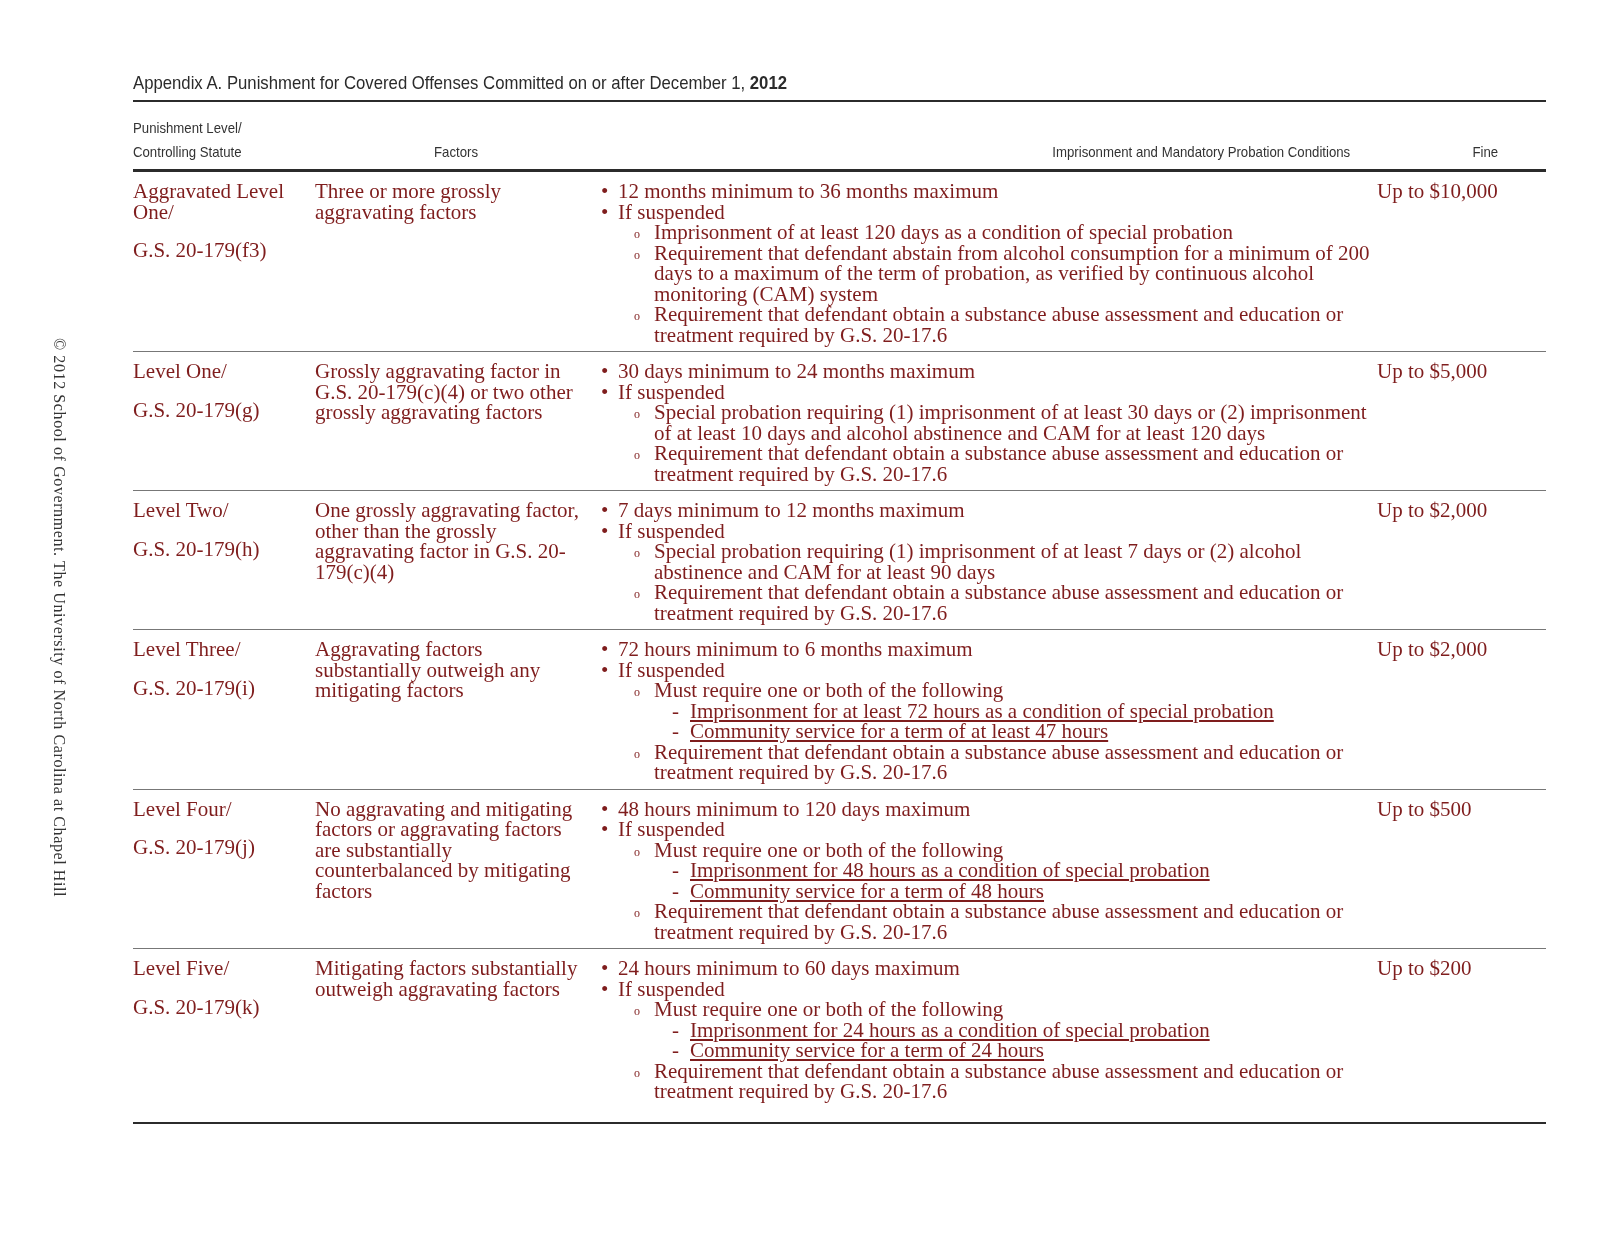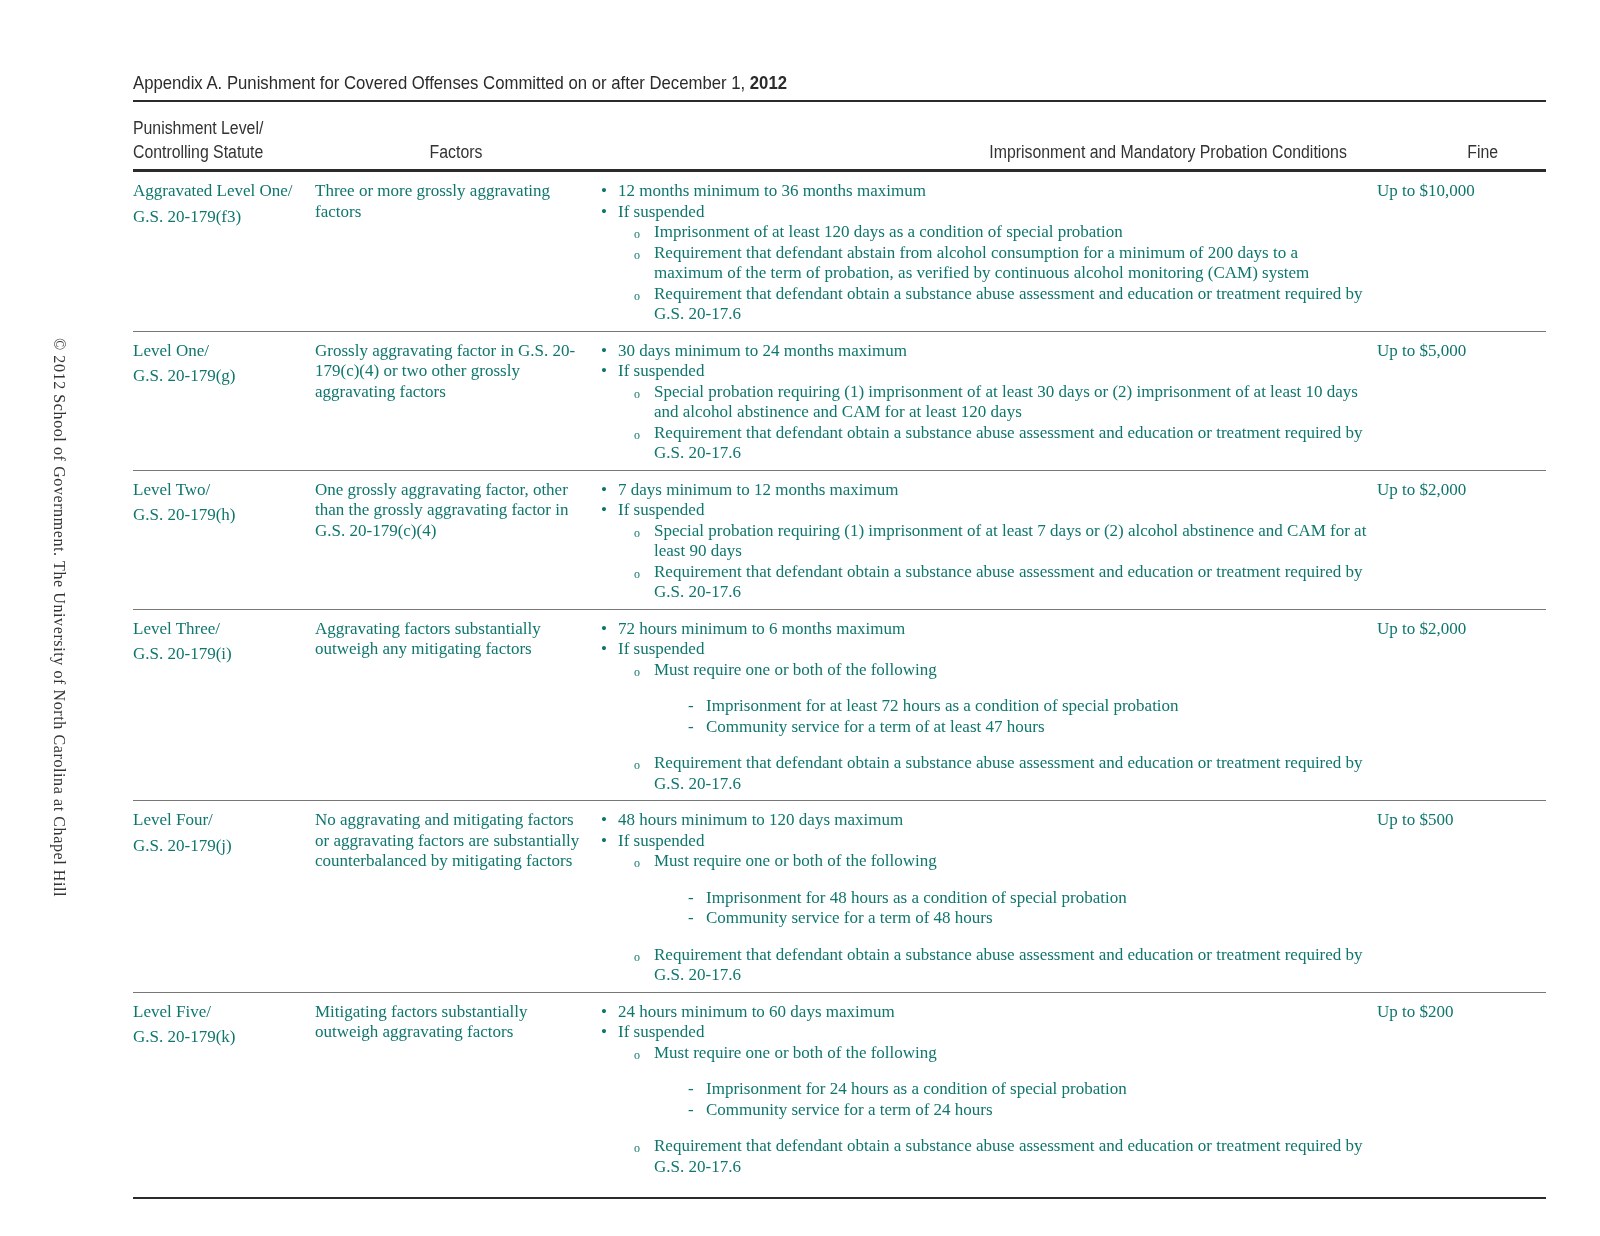--- a/index.html
+++ b/index.html
@@ -22,52 +22,52 @@
     white-space: nowrap;
   }
   .page-title b { font-weight: bold; }
   .title-rule { position: absolute; left: 133px; top: 100px; width: 1413px; height: 2px; background: #2b2b2b; }
 
   table.grid {
     position: absolute; left: 133px; top: 116px; width: 1413px;
     border-collapse: collapse; table-layout: fixed;
   }
   .grid th {
-    font-family: "Liberation Sans", sans-serif; font-weight: normal; font-size: 18px;
+    font-family: "Liberation Sans", sans-serif; font-weight: normal; font-size: 15px;
     color: #333; vertical-align: bottom; padding: 0 0 5px 0; line-height: 24px;
     border-bottom: 3px solid #2b2b2b;
   }
   .grid th .sq { display: inline-block; transform: scaleX(0.88); transform-origin: 0 100%; white-space: nowrap; }
   .grid th.c-level { text-align: left; }
   .grid th.c-factors { text-align: center; }
   .grid th.c-imp { text-align: right; }
   .grid th.c-fine { text-align: right; padding-right: 48px; }
   .grid th.c-factors .sq, .grid th.c-imp .sq { transform-origin: 50% 100%; }
   .grid th.c-fine .sq { transform-origin: 100% 100%; }
 
   .grid td {
-    font-family: "Liberation Serif", serif; font-size: 17px; line-height: 20.5px;
-    color: #0f766e; vertical-align: top; padding: 9px 0 6px 0;
+    font-family: "Liberation Serif", serif; font-size: 21px; line-height: 20.5px;
+    color: #7f1d1d; vertical-align: top; padding: 9px 0 6px 0;
     border-bottom: 1.5px solid #777;
   }
   .grid tr:last-child td { border-bottom: 2.5px solid #2b2b2b; padding-bottom: 20px; }
   .grid td.c-level { padding-right: 10px; }
   .grid td.c-factors { padding-right: 12px; }
   .grid td.c-fine { padding-left: 6px; }
 
   .lvl-name, .lvl-statute { display: block; }
-  .lvl-statute { margin-top: 5px; }
+  .lvl-statute { margin-top: 18px; }
 
   ul.l1 { list-style: none; margin: 0; padding: 0; }
   ul.l1 > li { position: relative; padding-left: 20px; }
   ul.l1 > li::before { content: "\2022"; position: absolute; left: 3px; top: 0; }
   ul.l2 { list-style: none; margin: 0; padding: 0 0 0 16px; }
   ul.l2 > li { position: relative; padding-left: 20px; }
   ul.l2 > li::before { content: "o"; position: absolute; left: 0; top: 2px; font-size: 12px; }
-  ul.l3 { list-style: none; margin: 16px; padding: 0 0 0 16px; }
+  ul.l3 { list-style: none; margin: 0; padding: 0 0 0 16px; text-decoration: underline; }
   ul.l3 > li { position: relative; padding-left: 20px; }
   ul.l3 > li::before { content: "-"; position: absolute; left: 2px; top: 0; }
 </style>
 </head>
 <body>
 
 <div class="sidebar-note">
   <span>© 2012 School of Government. The University of North Carolina at Chapel Hill</span>
 </div>
 

